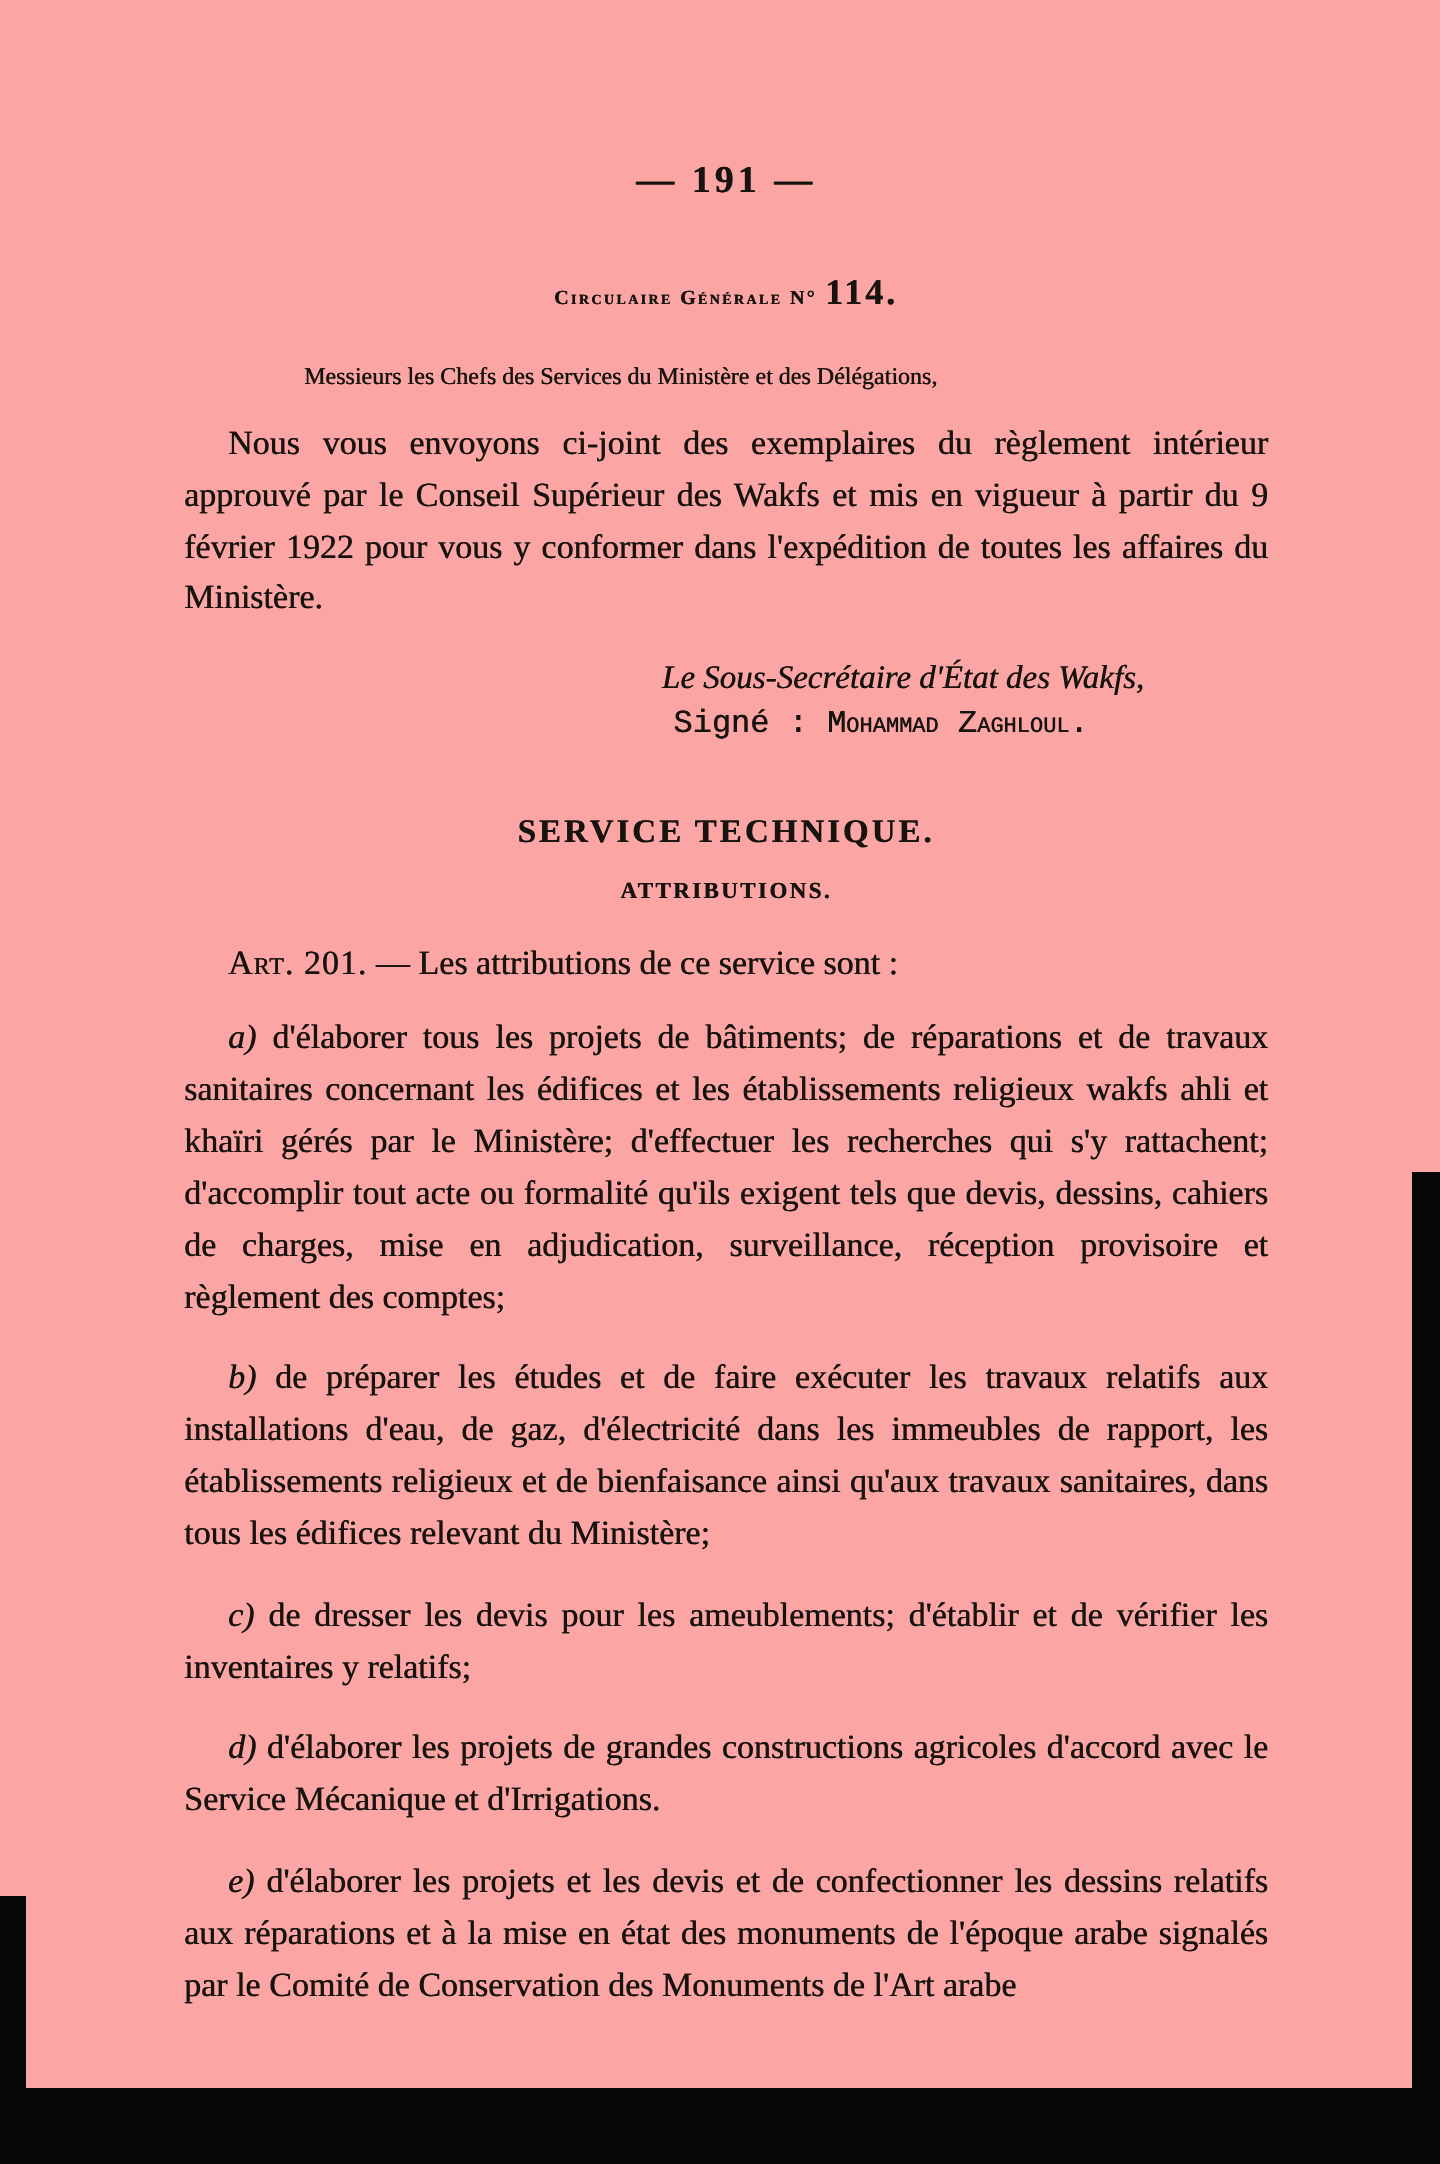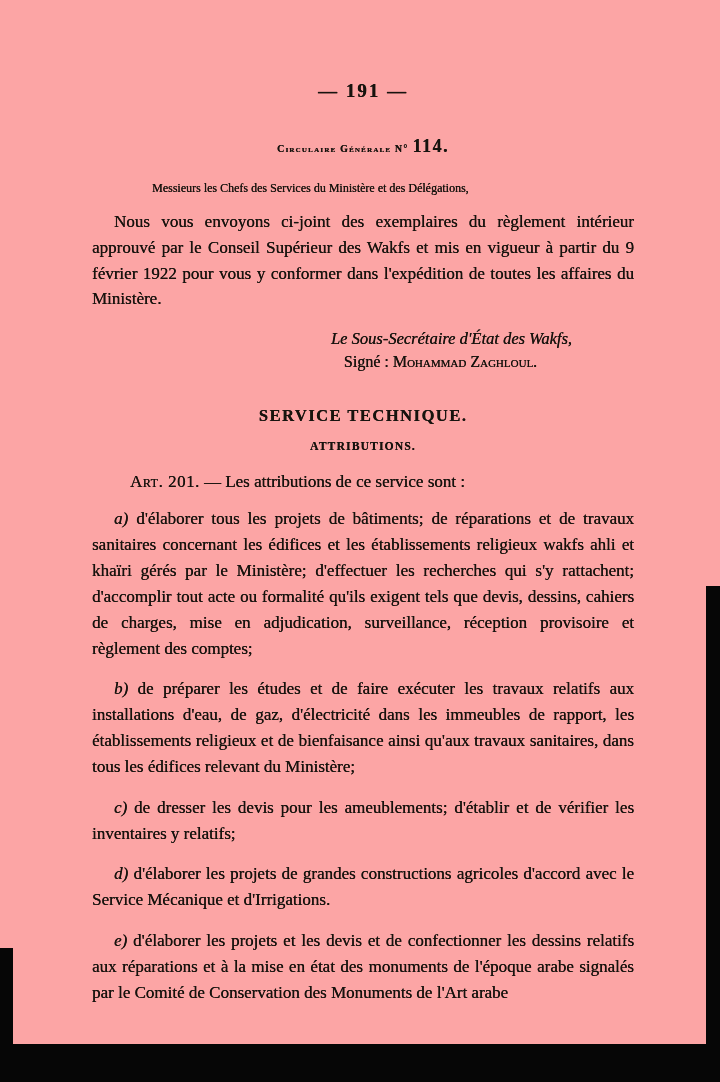--- a/index.html
+++ b/index.html
@@ -64,20 +64,21 @@
   .sig-title {
     font-style: italic;
     font-weight: normal;
     font-size: 16.5px;
     line-height: 1.4;
     margin-left: 22px;
   }
   .sig-name-line {
     font-size: 16px;
     line-height: 1.5;
+    font-family: Liberation Mono, monospace;
   }
   .smallcaps { font-variant: small-caps; }
   .section-title {
     font-size: 16.5px;
     font-weight: bold;
     letter-spacing: 1.5px;
     margin: 0 0 14px 0;
   }
   .section-subtitle {
     font-size: 11.5px;
@@ -87,21 +88,20 @@
     text-align: center;
   }
   .article-heading {
     font-size: 17px;
     margin: 0 0 14px 0;
     text-indent: 22px;
   }
   .article-heading .article-label {
     font-variant: small-caps;
     letter-spacing: 0.5px;
-    margin-left: 16px;
   }
   .item-label { font-style: italic; }
 
   .scan-bar {
     position: absolute;
     background: #060606;
   }
   .scan-bar-bottom { left: 0; right: 0; bottom: 0; height: 38px; }
   .scan-bar-left   { left: 0; width: 13px; top: 948px; bottom: 0; }
   .scan-bar-right  { right: 0; width: 14px; top: 586px; bottom: 0; }

